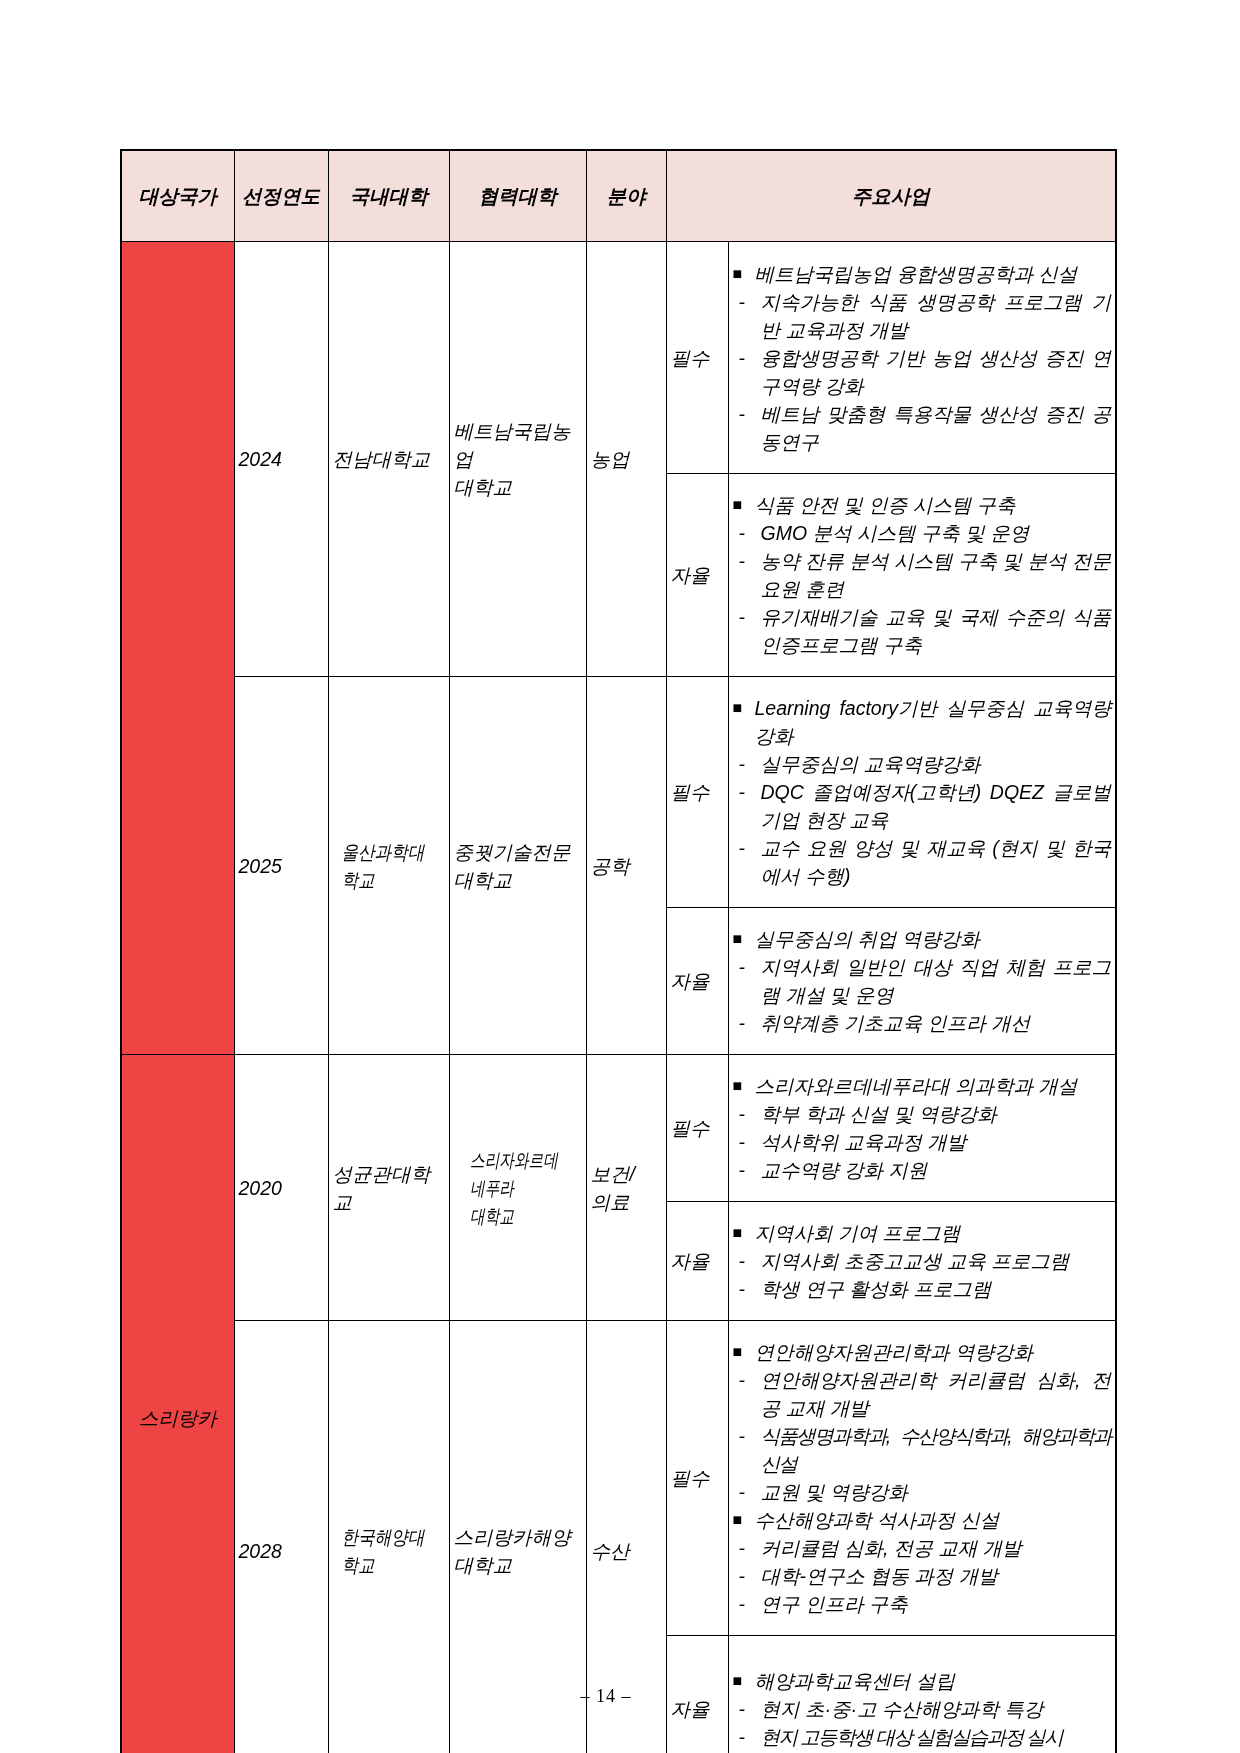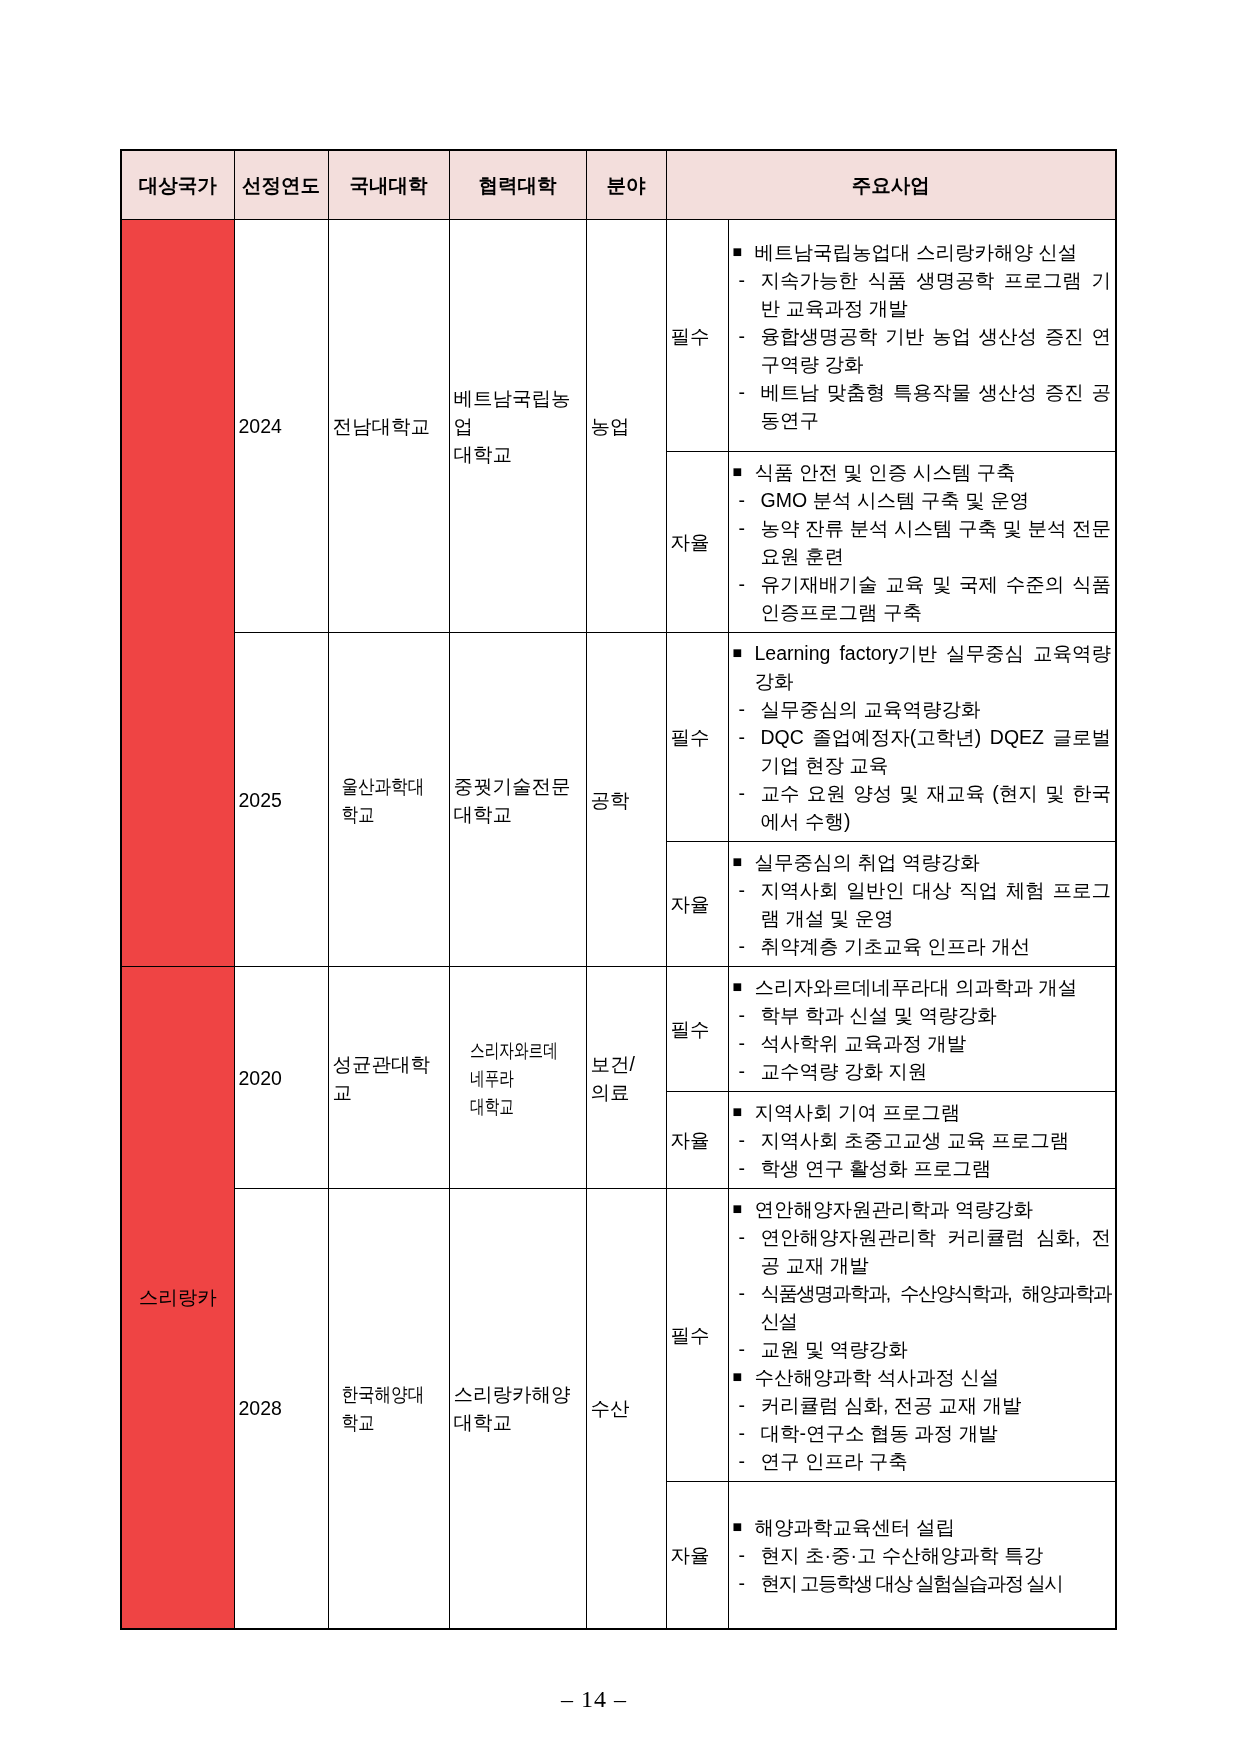--- a/index.html
+++ b/index.html
@@ -16,22 +16,23 @@
     width:995px;
     border-collapse:collapse;
     table-layout:fixed;
     border:2.5px solid #000;
   }
   table.program th,table.program td{
     border:1.5px solid #000;
     vertical-align:middle;
     font-size:19.5px;
     line-height:28px;
-    padding:6px 4px;
+    padding:17px 4px;
     overflow:hidden;
+    font-style:italic;
   }
   th.hdr{
     background:#f3dedc;
     font-weight:bold;
     font-size:20px;
     text-align:center;
     height:56px;
   }
   td.country-cell{
     background:#ef4444;
@@ -53,22 +54,23 @@
   .item .item-text{flex:1 1 auto;text-align:justify;}
   .item-condensed .item-text{letter-spacing:-1.6px;}
   .sx85{display:inline-block;transform:scaleX(.85);transform-origin:center;white-space:pre-line;}
   .sx75{display:inline-block;transform:scaleX(.75);transform-origin:center;white-space:pre-line;}
   tr.h-r1{height:232px;} tr.h-r2{height:178px;} tr.h-r3{height:208px;} tr.h-r4{height:120px;}
   tr.h-r5{height:122px;} tr.h-r6{height:90px;}  tr.h-r7{height:293px;} tr.h-r8{height:147px;}
   .page-number{
     position:absolute;left:0;top:1686px;width:1188px;
     text-align:center;
     font-family:"Liberation Serif","DejaVu Serif",serif;
-    font-size:24px;
+    font-size:18px;
     letter-spacing:1px;
+    padding-left:12px;
   }
 </style>
 </head>
 <body>
 
 <div class="sheet">
 
   <table class="program">
     <colgroup>
       <col style="width:113px">
@@ -95,21 +97,21 @@
         <td class="country-cell" rowspan="4"></td>
         <td class="year-cell" rowspan="2">2024</td>
         <td class="univ-cell" rowspan="2">전남대학교</td>
         <td class="univ-cell" rowspan="2">베트남국립농업
 대학교</td>
         <td class="field-cell" rowspan="2">농업</td>
         <td class="type-cell">필수</td>
         <td class="projects-cell">
             <div class="item item-main">
               <span class="marker">■</span>
-              <span class="item-text">베트남국립농업대 스리랑카해양 신설</span>
+              <span class="item-text">베트남국립농업 융합생명공학과 신설</span>
             </div>
             <div class="item item-sub">
               <span class="marker">-</span>
               <span class="item-text">지속가능한 식품 생명공학 프로그램 기반 교육과정 개발</span>
             </div>
             <div class="item item-sub">
               <span class="marker">-</span>
               <span class="item-text">융합생명공학 기반 농업 생산성 증진 연구역량 강화</span>
             </div>
             <div class="item item-sub">

